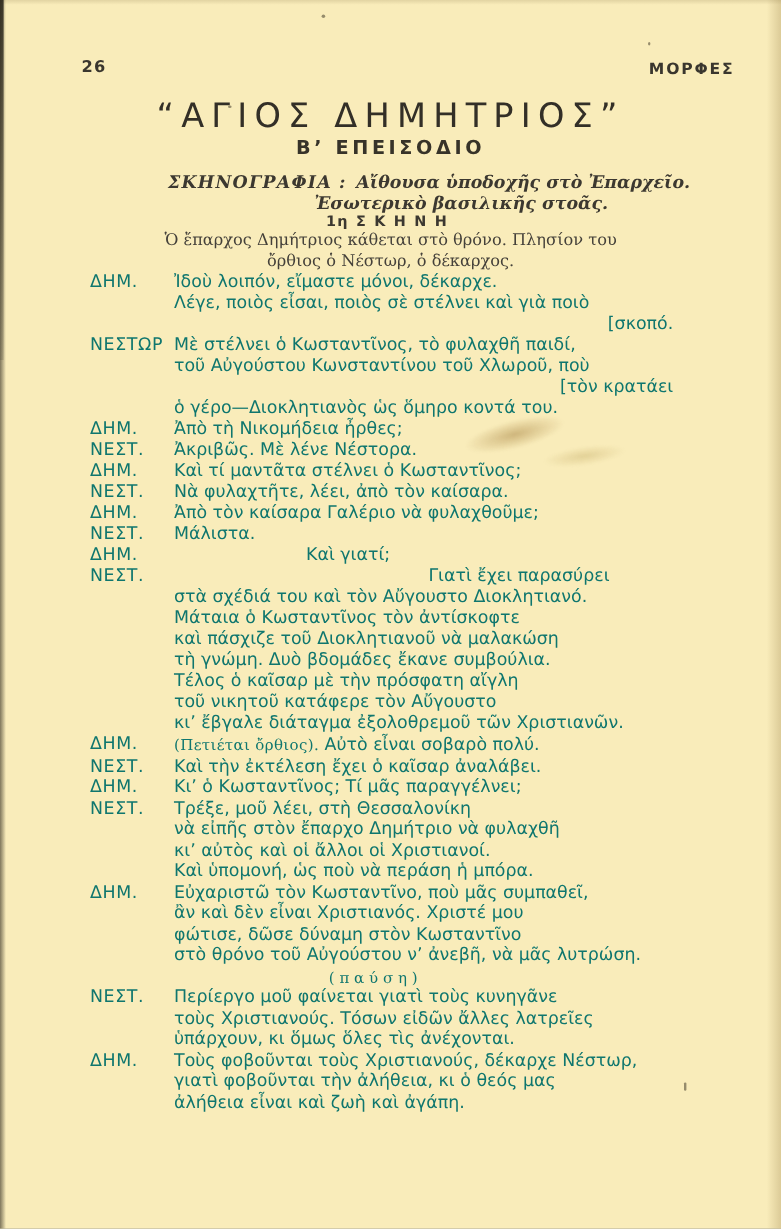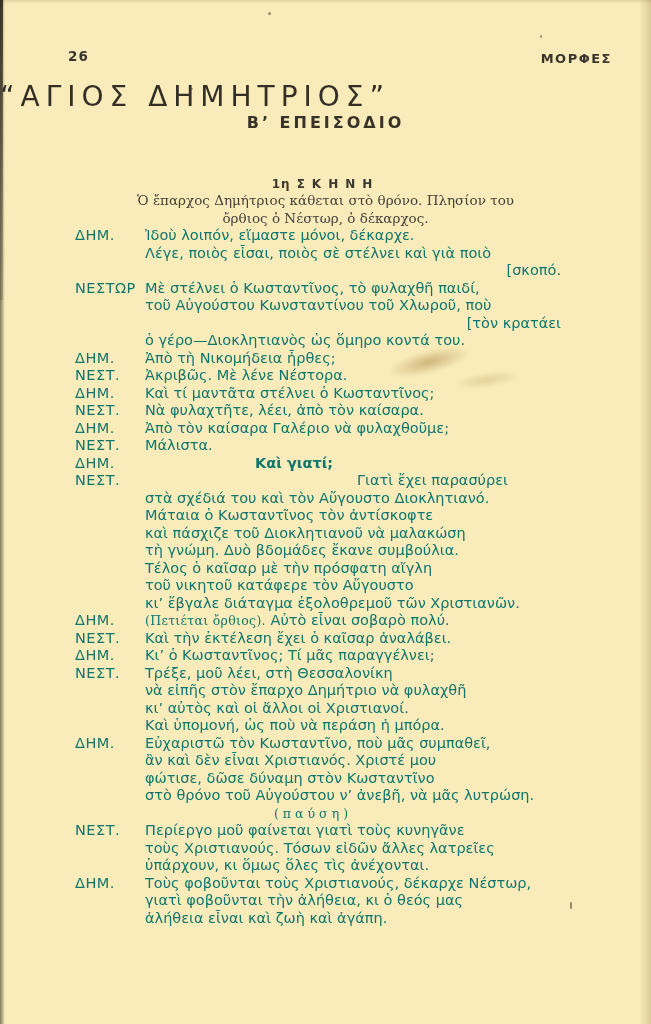--- a/index.html
+++ b/index.html
@@ -33,21 +33,21 @@
   .speck.s2{left:540px;top:35px;width:2px;height:3px;}
   .speck.s3{left:570px;top:902px;width:2px;height:7px;border-radius:1px;}
   .speck.s4{left:190px;top:88px;width:3px;height:2px;}
 
   
   .running-header{position:absolute;top:48px;left:0;width:100%;height:20px;}
   .pageno{position:absolute;left:68px;top:0;font-size:13.5px;font-weight:bold;letter-spacing:1px;}
   .runtitle{position:absolute;right:39px;top:3px;font-size:13px;font-weight:bold;letter-spacing:1.5px;}
 
   
-  .play-title{position:absolute;top:80px;left:0;width:100%;text-align:left;
+  .play-title{position:absolute;top:80px;left:0;width:100%;text-align:center;
     font-size:28px;font-weight:500;letter-spacing:6px;color:#332f27;margin:0;}
   .episode{position:absolute;top:113px;left:0;width:100%;text-align:center;
     font-size:16px;font-weight:600;letter-spacing:3px;color:#373329;margin:0;}
 
   .scenography{position:absolute;top:144px;left:0;width:100%;
     font-family:"DejaVu Serif",serif;font-style:italic;font-weight:bold;
     font-size:14.5px;color:#3c3830;line-height:17px;}
   .sceno-line1{margin-left:140px;}
   .sceno-label{letter-spacing:1px;margin-right:8px;}
   .sceno-line2{margin-left:262px;}
@@ -83,20 +83,26 @@
   <div class="edge-right"></div>
 
   <div class="running-header">
     <span class="pageno">26</span>
     <span class="runtitle">ΜΟΡΦΕΣ</span>
   </div>
 
   <h1 class="play-title">“ΑΓΙΟΣ ΔΗΜΗΤΡΙΟΣ”</h1>
   <h2 class="episode">Β’ ΕΠΕΙΣΟΔΙΟ</h2>
 
+  <div class="scenography">
+    <div class="sceno-line1">
+      <span class="sceno-label">ΣΚΗΝΟΓΡΑΦΙΑ :</span><span>Αἴθουσα ὑποδοχῆς στὸ Ἐπαρχεῖο.</span>
+    </div>
+    <div class="sceno-line2">Ἐσωτερικὸ βασιλικῆς στοᾶς.</div>
+  </div>
 
   <div class="scene-heading">
     <span class="scene-no">1η</span><span class="scene-word">ΣΚΗΝΗ</span>
   </div>
 
   <div class="scene-direction">
     <div>Ὁ ἔπαρχος Δημήτριος κάθεται στὸ θρόνο. Πλησίον του</div>
     <div>ὄρθιος ὁ Νέστωρ, ὁ δέκαρχος.</div>
   </div>
 
@@ -150,21 +156,21 @@
       </div>
       <div class="speech">
         <div class="speaker">ΝΕΣΤ.</div>
         <div class="lines">
           <div class="line">Μάλιστα.</div>
         </div>
       </div>
       <div class="speech">
         <div class="speaker">ΔΗΜ.</div>
         <div class="lines">
-          <div class="line" style="padding-left: 110px; font-weight: bold;">Καὶ γιατί;</div>
+          <div class="line" style="padding-left: 110px;">Καὶ γιατί;</div>
         </div>
       </div>
       <div class="speech">
         <div class="speaker">ΝΕΣΤ.</div>
         <div class="lines">
           <div class="line" style="padding-left: 212px;">Γιατὶ ἔχει παρασύρει</div>
           <div class="line">στὰ σχέδιά του καὶ τὸν Αὔγουστο Διοκλητιανό.</div>
           <div class="line">Μάταια ὁ Κωσταντῖνος τὸν ἀντίσκοφτε</div>
           <div class="line">καὶ πάσχιζε τοῦ Διοκλητιανοῦ νὰ μαλακώση</div>
           <div class="line">τὴ γνώμη. Δυὸ βδομάδες ἔκανε συμβούλια.</div>

